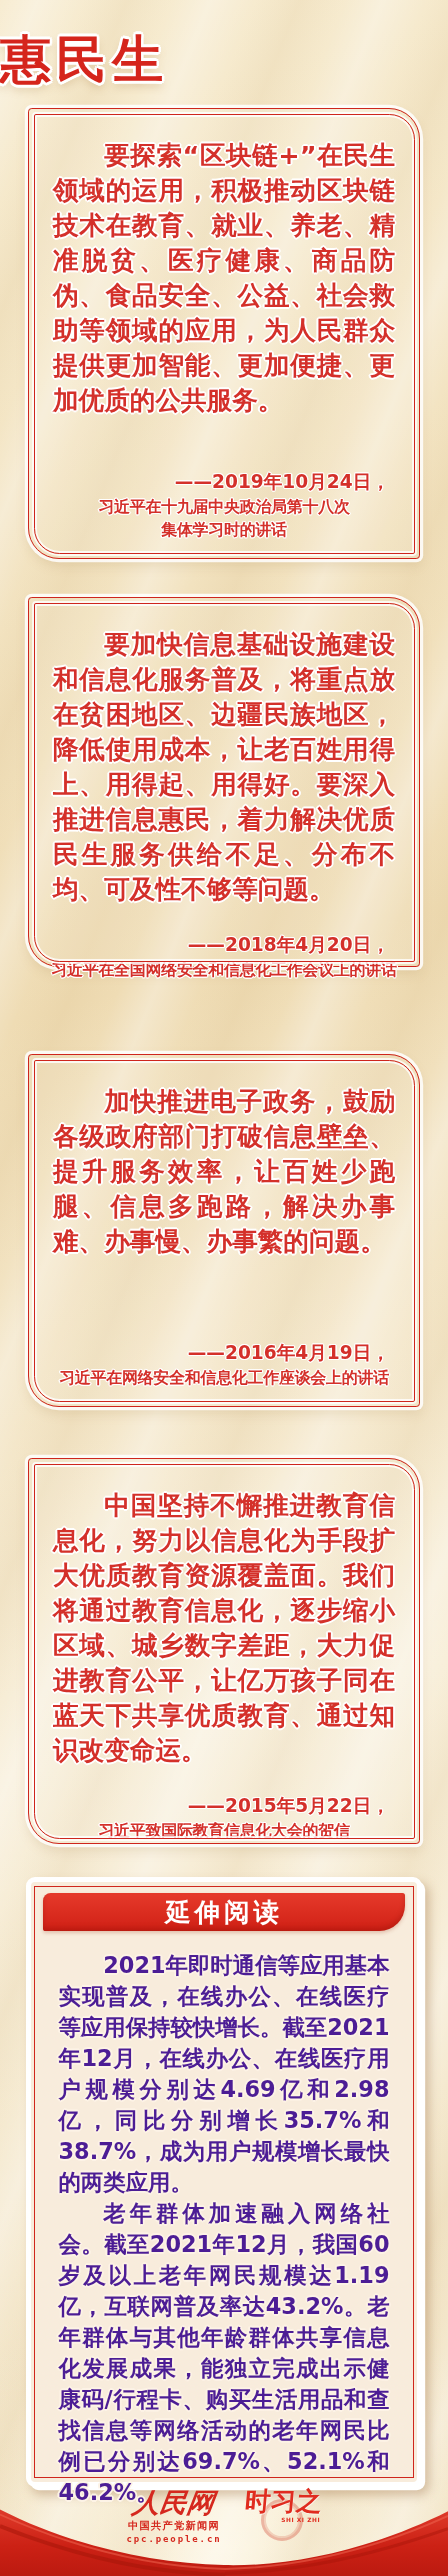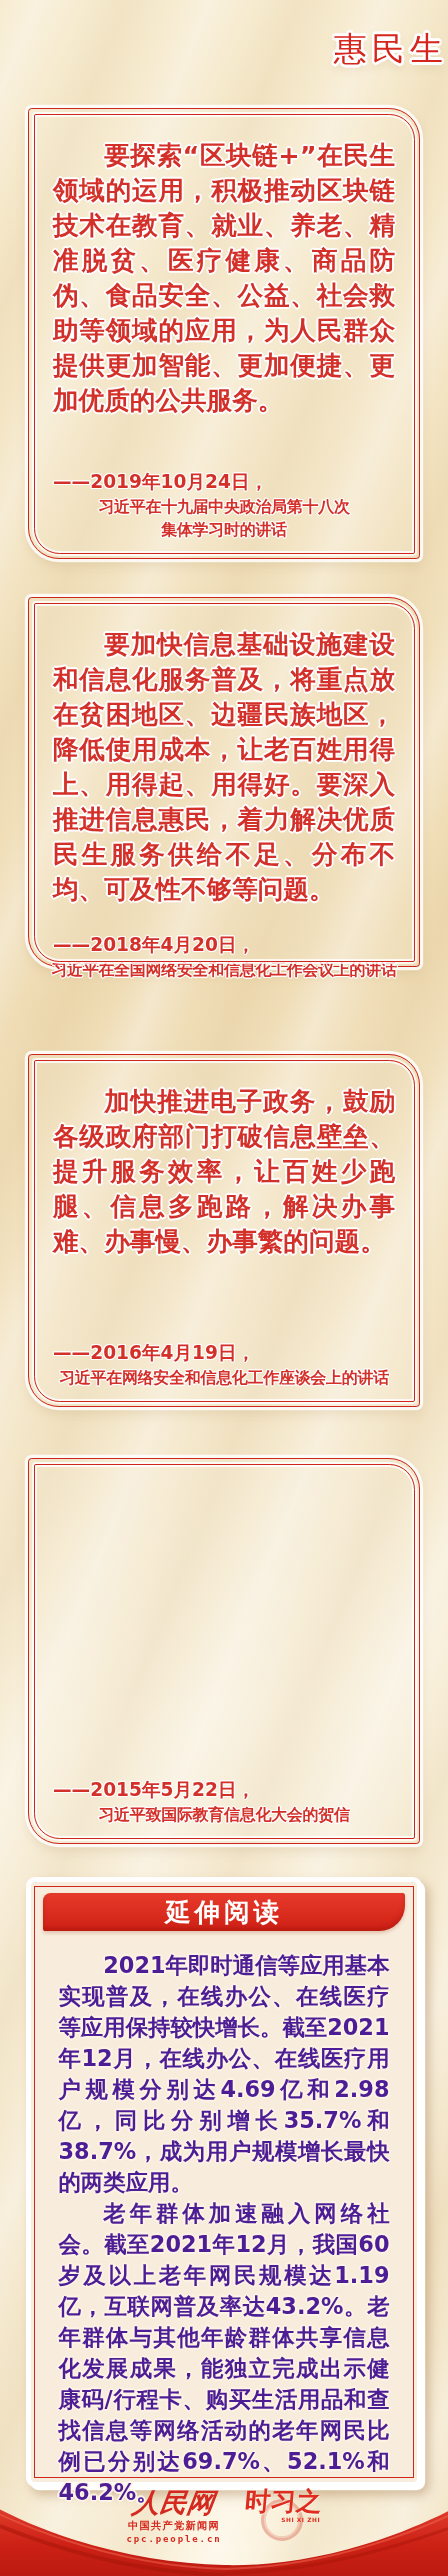--- a/index.html
+++ b/index.html
@@ -17,24 +17,24 @@
       repeating-linear-gradient(112deg,
         rgba(255,255,255,0) 0px,
         rgba(255,255,255,.30) 35px,
         rgba(255,255,255,0) 77px,
         rgba(209,178,122,.14) 118px,
         rgba(255,255,255,0) 160px),
       radial-gradient(90% 18% at 50% 99%, rgba(255,250,235,.8) 0%, rgba(255,250,235,0) 70%);
   }
   .page-title{
     position:absolute;top:31px;left:0;width:100%;
-    text-align:right;
+    text-align:left;
     font-family:"DejaVu Serif","Liberation Serif",serif;
-    font-weight:400;
-    font-size:33px;line-height:1.1;
+    font-weight:700;
+    font-size:51px;line-height:1.1;
     letter-spacing:5.1px;
     color:#d5251c;
     text-shadow:
       2.6px 0 0 #fff,-2.6px 0 0 #fff,0 2.6px 0 #fff,0 -2.6px 0 #fff,
       1.9px 1.9px 0 #fff,-1.9px 1.9px 0 #fff,1.9px -1.9px 0 #fff,-1.9px -1.9px 0 #fff,
       0 5.1px 9px rgba(170,120,60,.35);
   }
   
   .qcard{
     position:absolute;left:28px;right:28px;
@@ -62,21 +62,21 @@
     text-align:justify;
     text-indent:2em;
     text-shadow:
       1.9px 0 0 #fff,-1.9px 0 0 #fff,0 1.9px 0 #fff,0 -1.9px 0 #fff,
       1.3px 1.3px 0 #fff,-1.3px 1.3px 0 #fff,1.3px -1.3px 0 #fff,-1.3px -1.3px 0 #fff;
   }
   .q-attr{margin-top:auto;}
   .attr-date{
     font-size:18.6px;line-height:27px;
     color:#d4302a;font-weight:700;
-    padding-right:5.1px;
+    text-align:right;padding-right:5.1px;
     text-shadow:1.3px 0 0 #fff,-1.3px 0 0 #fff,0 1.3px 0 #fff,0 -1.3px 0 #fff,
       0.6px 0.6px 0 #fff,-0.6px -0.6px 0 #fff,0.6px -0.6px 0 #fff,-0.6px 0.6px 0 #fff;
   }
   .attr-src{
     font-size:16px;line-height:23px;
     letter-spacing:-0.3px;
     color:#d4302a;font-weight:700;
     text-align:center;
     white-space:pre-line;
     margin:0 -7.7px;
@@ -198,20 +198,21 @@
 
   <div class="qcard qcard3">
     <p class="q-text">加快推进电子政务，鼓励各级政府部门打破信息壁垒、提升服务效率，让百姓少跑腿、信息多跑路，解决办事难、办事慢、办事繁的问题。</p>
     <div class="q-attr">
       <div class="attr-date">——2016年4月19日，</div>
       <div class="attr-src">习近平在网络安全和信息化工作座谈会上的讲话</div>
     </div>
   </div>
 
   <div class="qcard qcard4">
+    <p class="q-text">中国坚持不懈推进教育信息化，努力以信息化为手段扩大优质教育资源覆盖面。我们将通过教育信息化，逐步缩小区域、城乡数字差距，大力促进教育公平，让亿万孩子同在蓝天下共享优质教育、通过知识改变命运。</p>
     <div class="q-attr">
       <div class="attr-date">——2015年5月22日，</div>
       <div class="attr-src">习近平致国际教育信息化大会的贺信</div>
     </div>
   </div>
 
   <div class="ext-card">
     <div class="ext-box">
       <div class="ext-bar">延伸阅读</div>
       <div class="ext-body">

